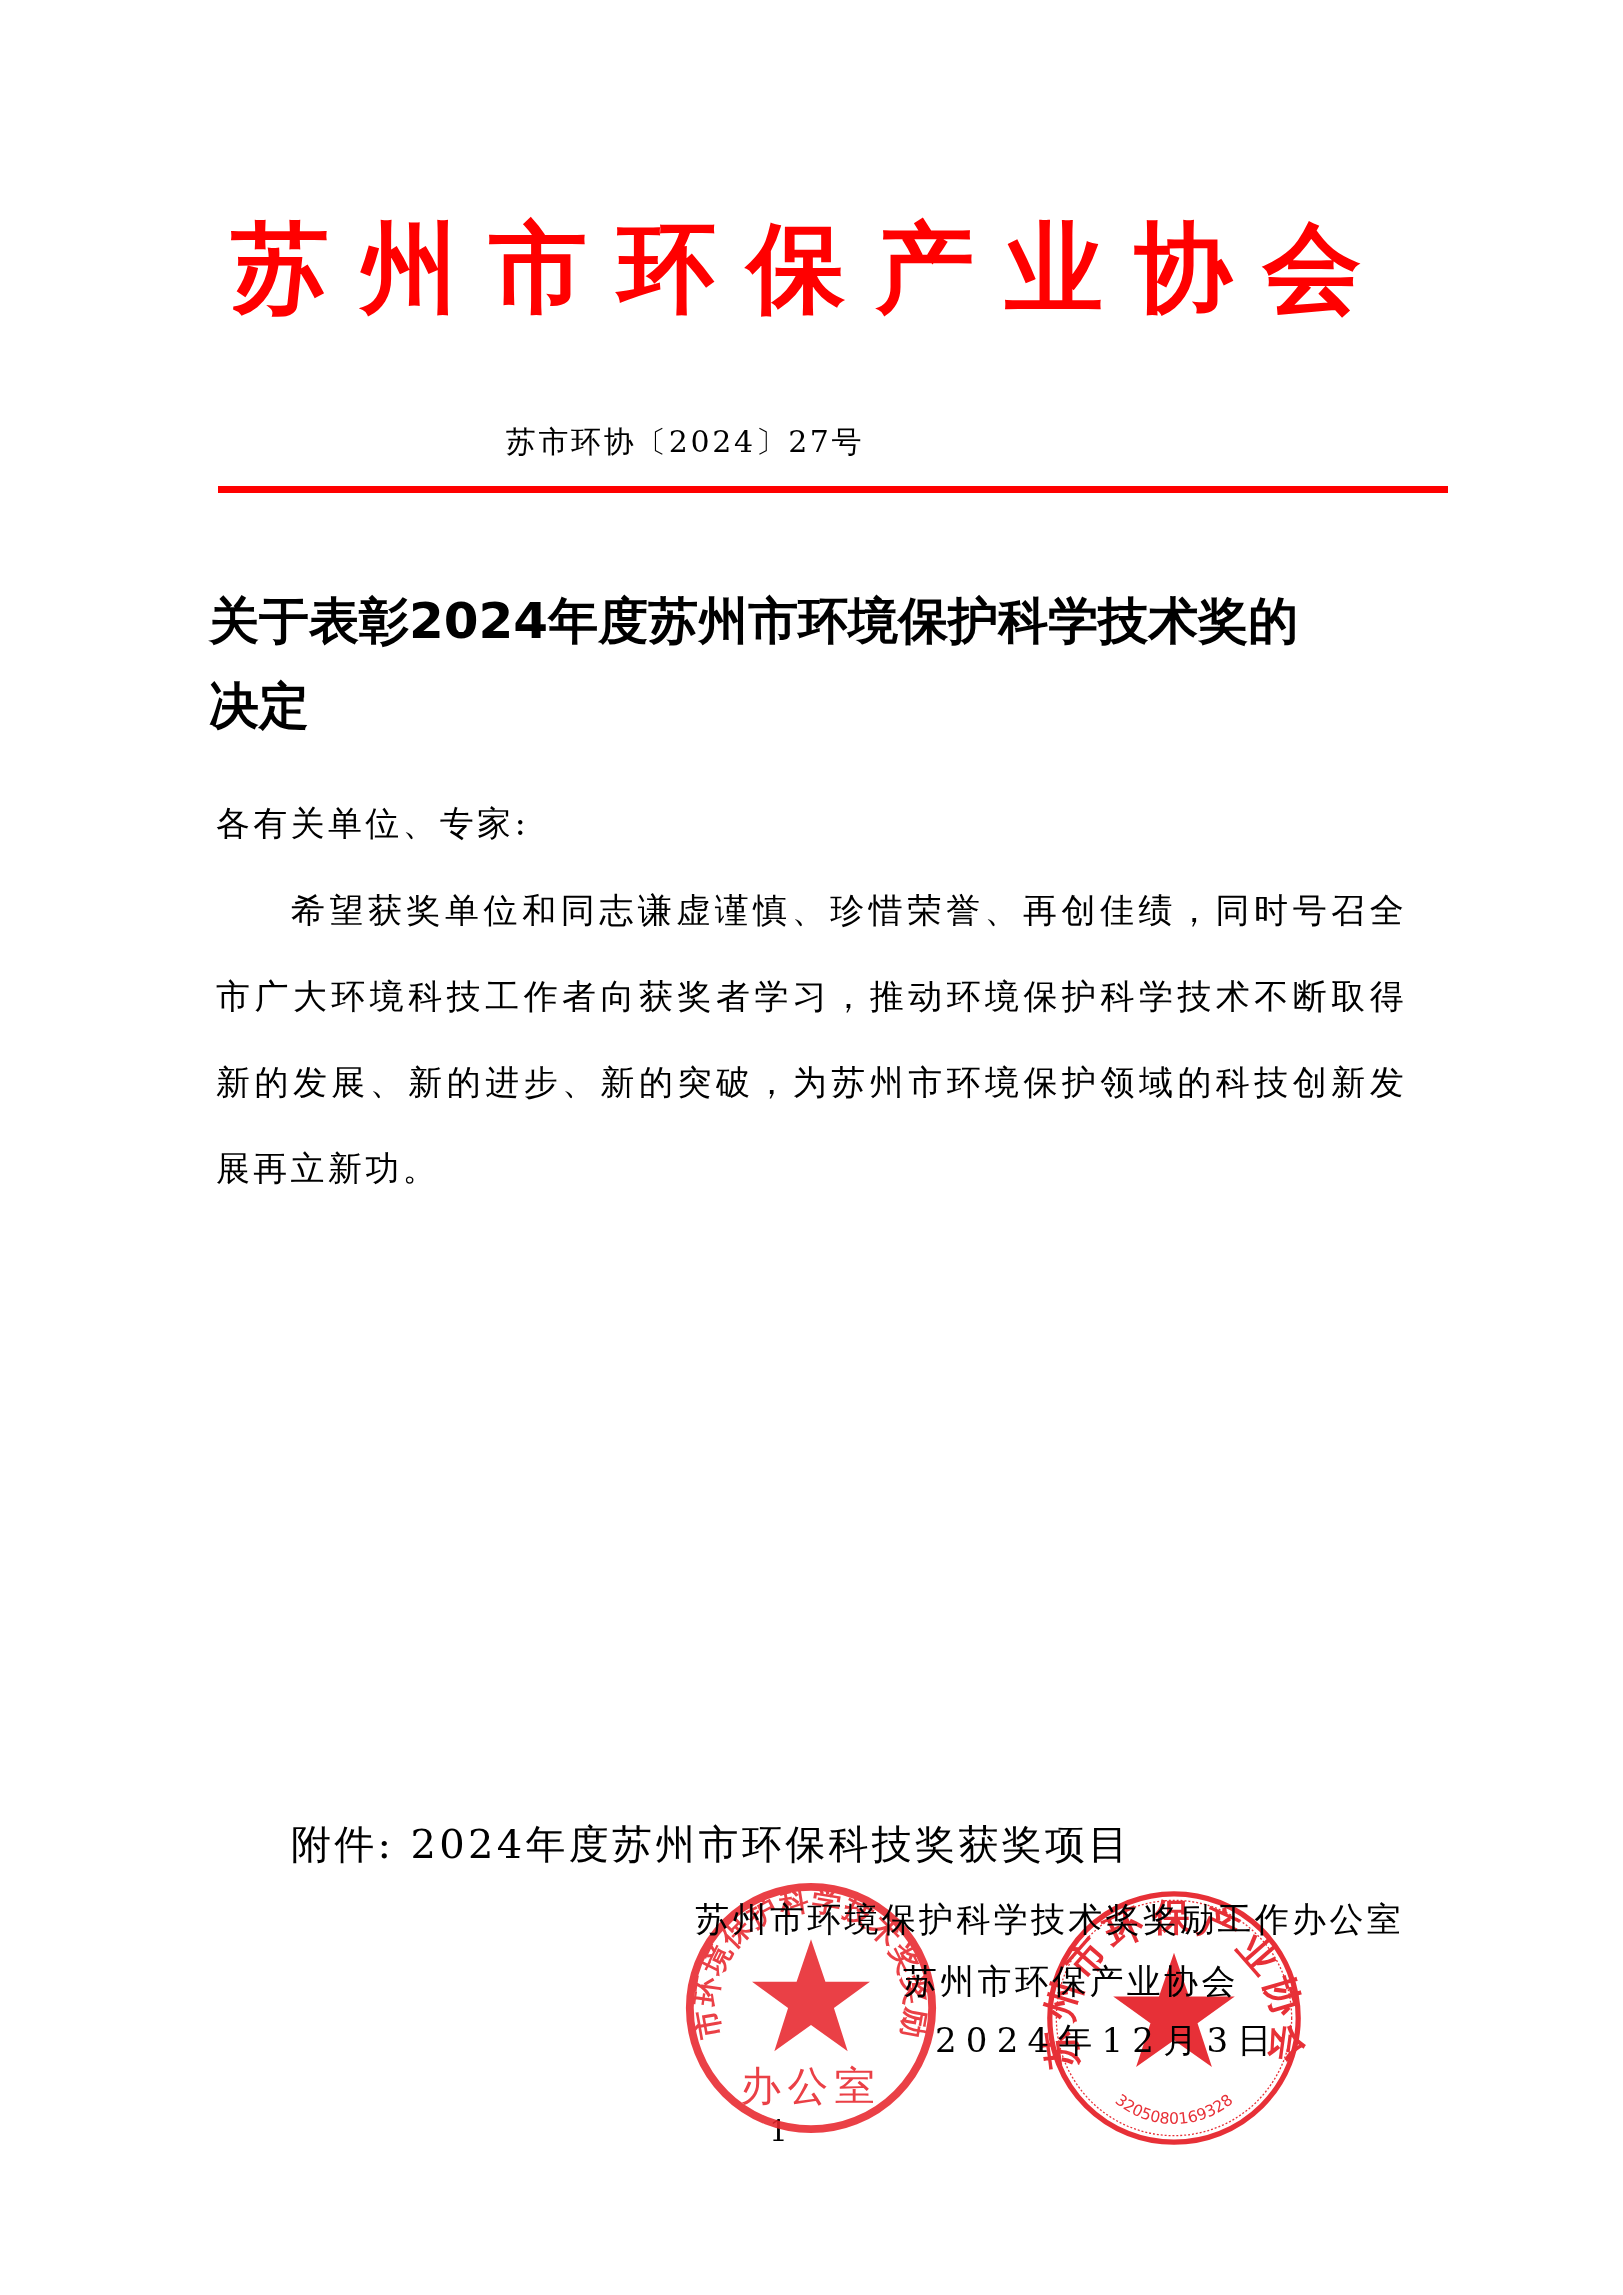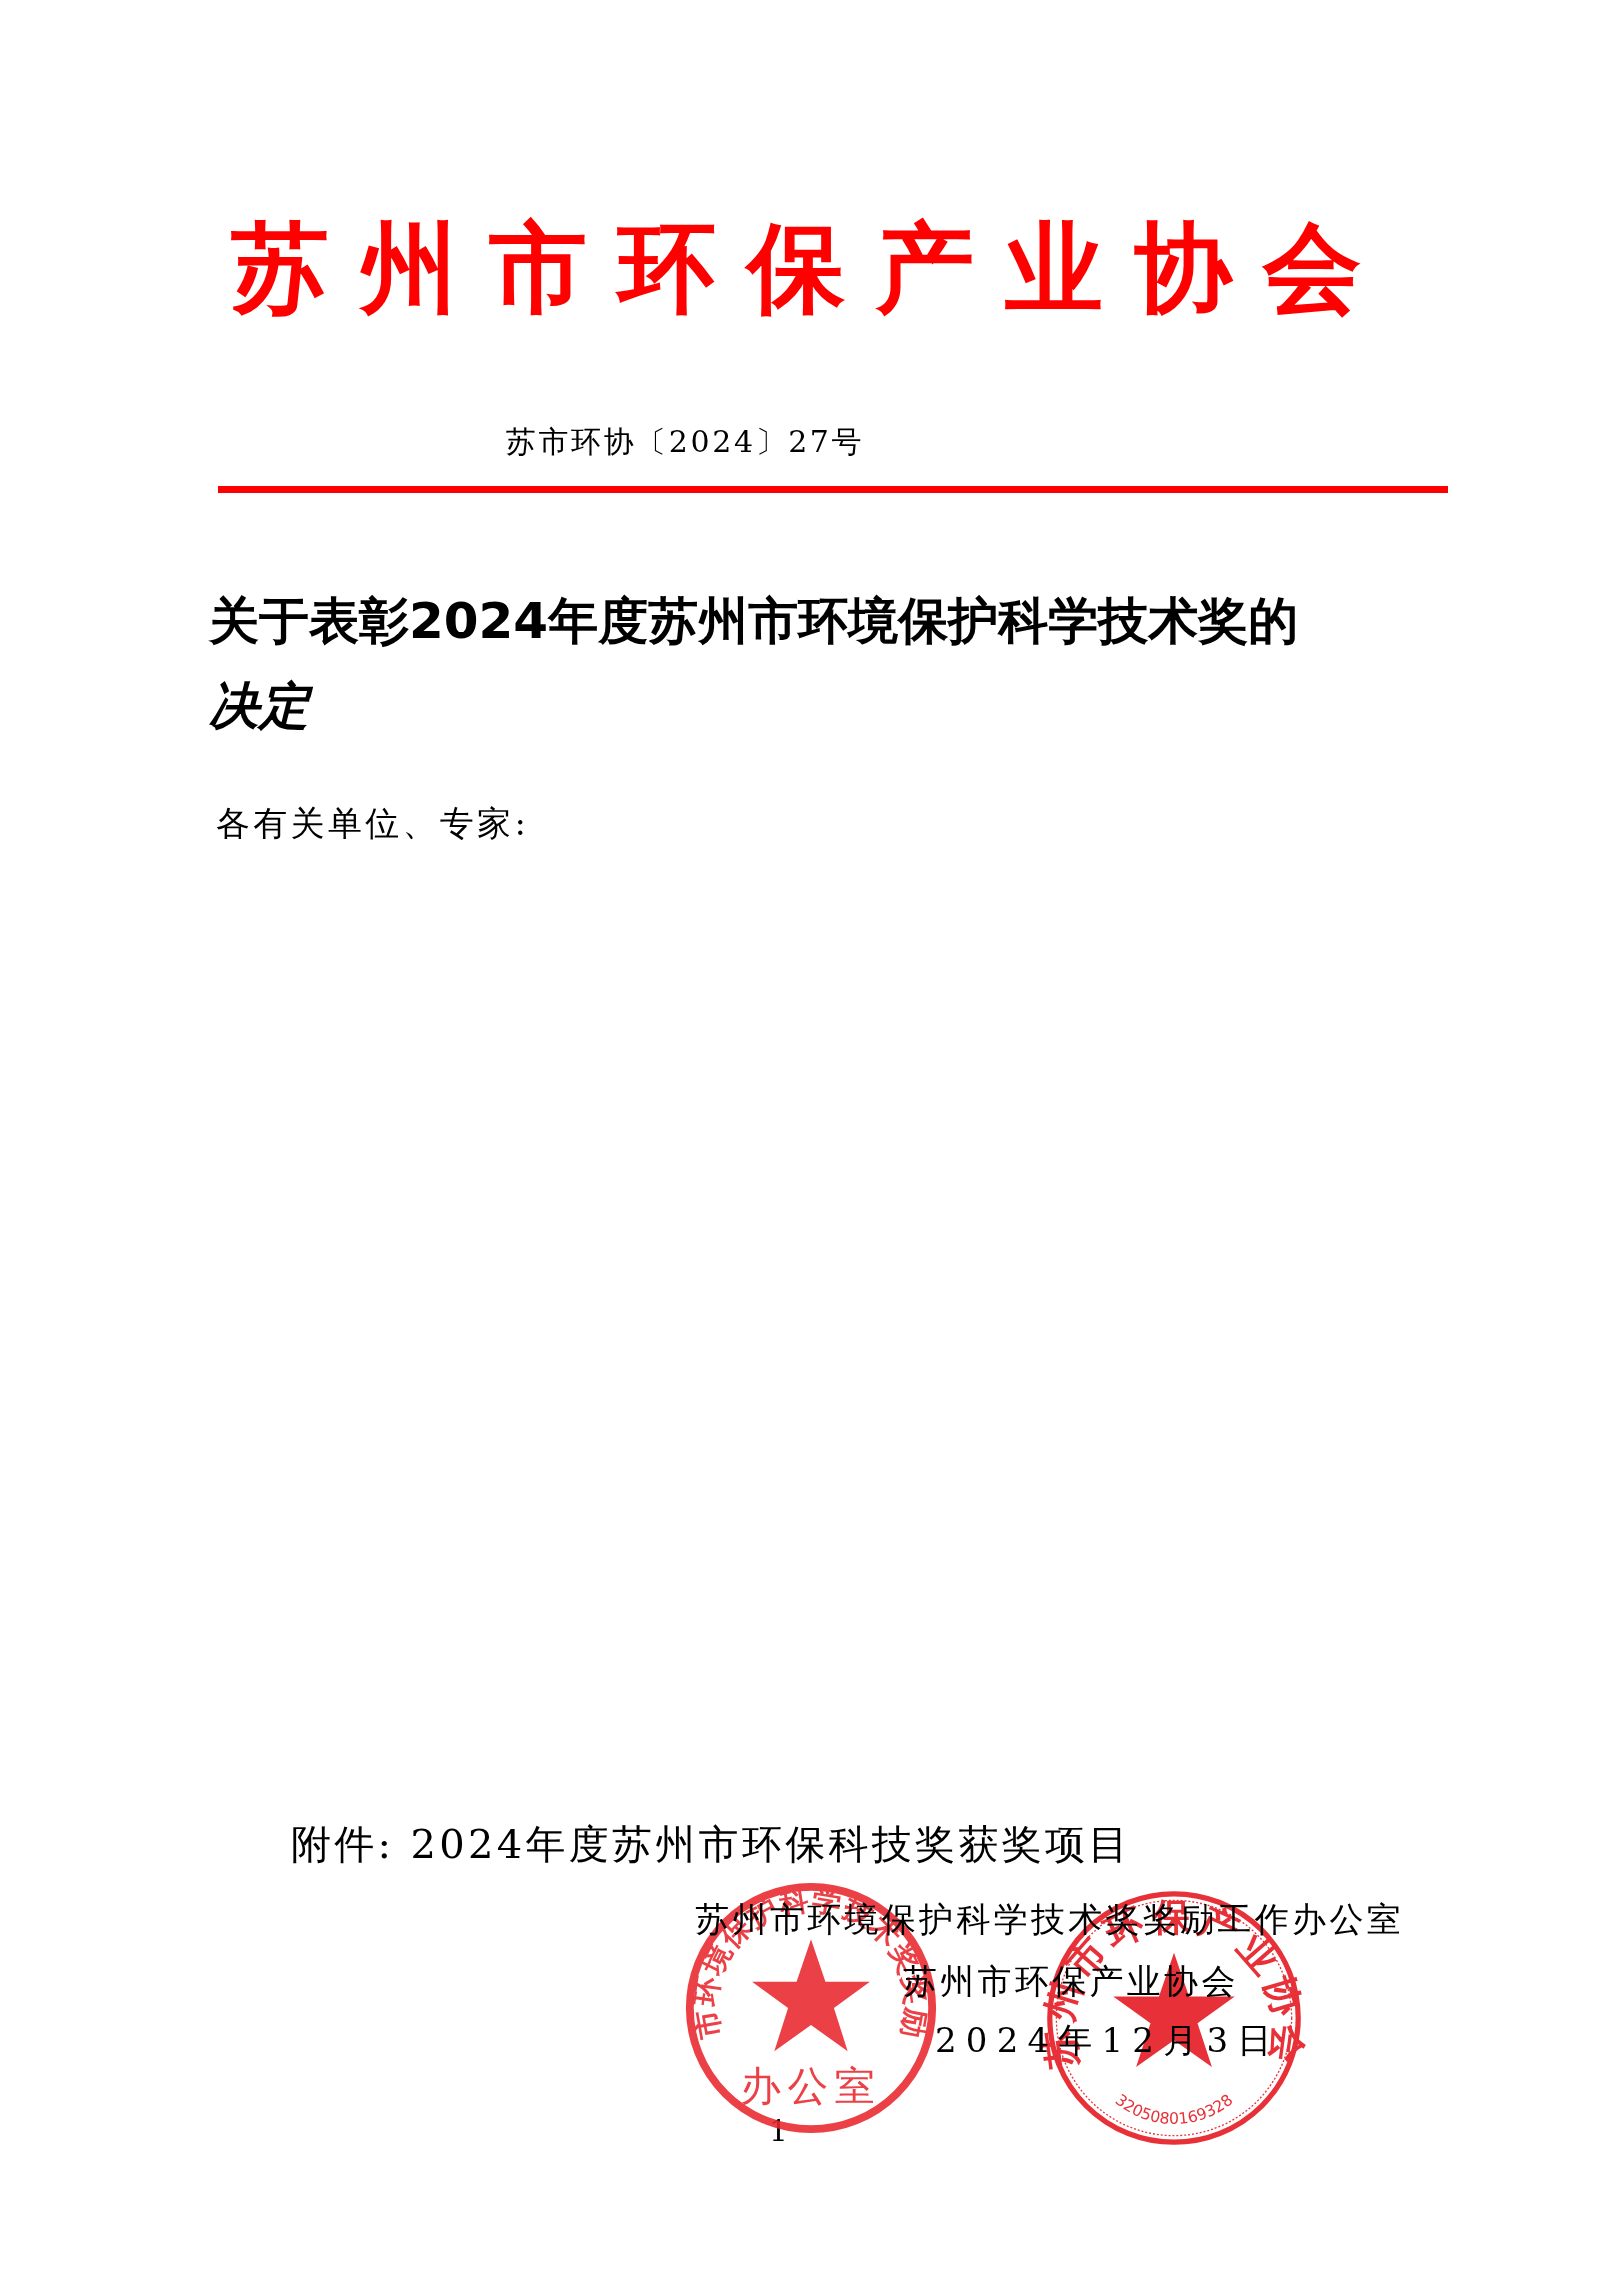--- a/index.html
+++ b/index.html
@@ -7,21 +7,21 @@
          font-family:"DejaVu Serif","Liberation Serif",serif; color:#000; }
   .abs { position:absolute; }
   .masthead { left:0; width:1623px; top:196px; height:144px; text-align:center;
               color:#ff0000; font-family:"DejaVu Sans","Liberation Sans",sans-serif;
               font-weight:bold; font-size:98px; line-height:144px; letter-spacing:31px; }
   .docnum { left:0; width:1370px; top:419px; text-align:center; font-size:30px; line-height:46px; letter-spacing:2.6px; }
   .redrule { left:218px; top:486px; width:1230px; height:6.5px; background:#ff0000; }
   .title { left:209px; width:1210px; text-align:left; font-family:"DejaVu Sans","Liberation Sans",sans-serif;
            font-weight:bold; font-size:50px; line-height:85px; }
   .title1 { top:579px; }
-  .title2 { top:664px;font-style:italic; }
+  .title2 { top:664px; }
   .body-text { left:216px; width:1191px; font-size:34px; line-height:86px; letter-spacing:3.3px; }
   .para { margin:0; text-align:justify; text-align-last:left; }
   .indent { text-indent:75px; }
   .salutation { top:780px; }
   .main { top:867px; }
   .attach { left:291px; top:1812px; font-size:40px; line-height:65px; letter-spacing:3.3px; }
   .sign { right:219px; text-align:right; font-size:34px; line-height:65px; letter-spacing:3.3px; z-index:3;margin-left:39px; }
   .sign1 { top:1887px; }
   .sign2 { left:864px; top:1949px; text-align:left; right:auto; }
   .sign3 { left:896px; top:2008px; text-align:left; right:auto; letter-spacing:9.2px; }
@@ -34,20 +34,21 @@
 <div class="abs masthead">苏州市环保产业协会</div>
 <div class="abs docnum">苏市环协〔2024〕27号</div>
 <div class="abs redrule"></div>
 
 <div class="abs title title1">关于表彰2024年度苏州市环境保护科学技术奖的</div>
 <div class="abs title title2">决定</div>
 
 <div class="abs body-text salutation">各有关单位、专家:</div>
 
 <div class="abs body-text main">
+  <p class="para indent">希望获奖单位和同志谦虚谨慎、珍惜荣誉、再创佳绩，同时号召全市广大环境科技工作者向获奖者学习，推动环境保护科学技术不断取得新的发展、新的进步、新的突破，为苏州市环境保护领域的科技创新发展再立新功。</p>
 </div>
 
 <div class="abs attach">附件: 2024年度苏州市环保科技奖获奖项目</div>
 
 <svg class="abs stamp" style="left:680px;top:1877px;" width="262" height="262" viewBox="0 0 400 400">
   <defs>
     <path id="arc1" d="M 70 260 A 145 145 0 1 1 330 260"></path>
   </defs>
   <circle cx="200" cy="200" r="185" fill="none" stroke="#e8262d" stroke-width="12"></circle>
   <text font-family="DejaVu Sans, sans-serif" font-size="44" fill="#e8262d" font-weight="bold" letter-spacing="2">

